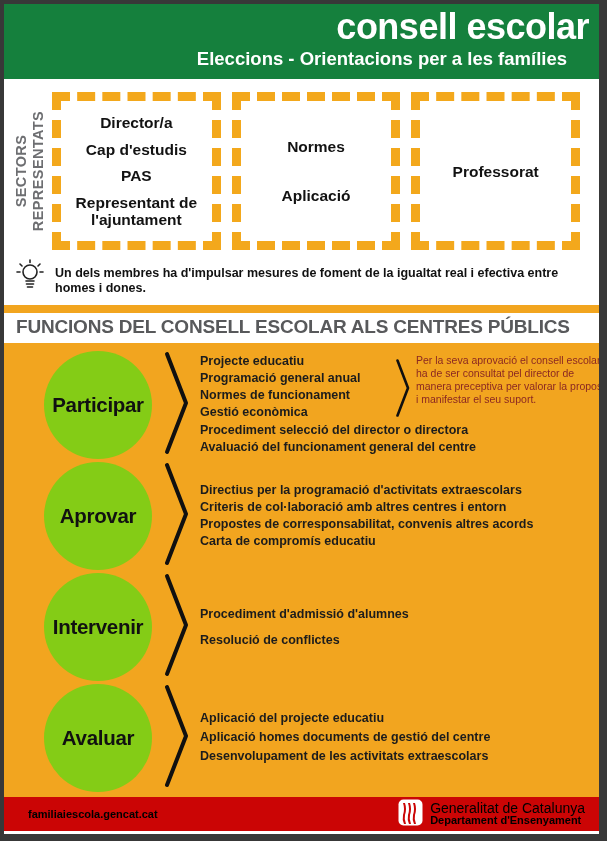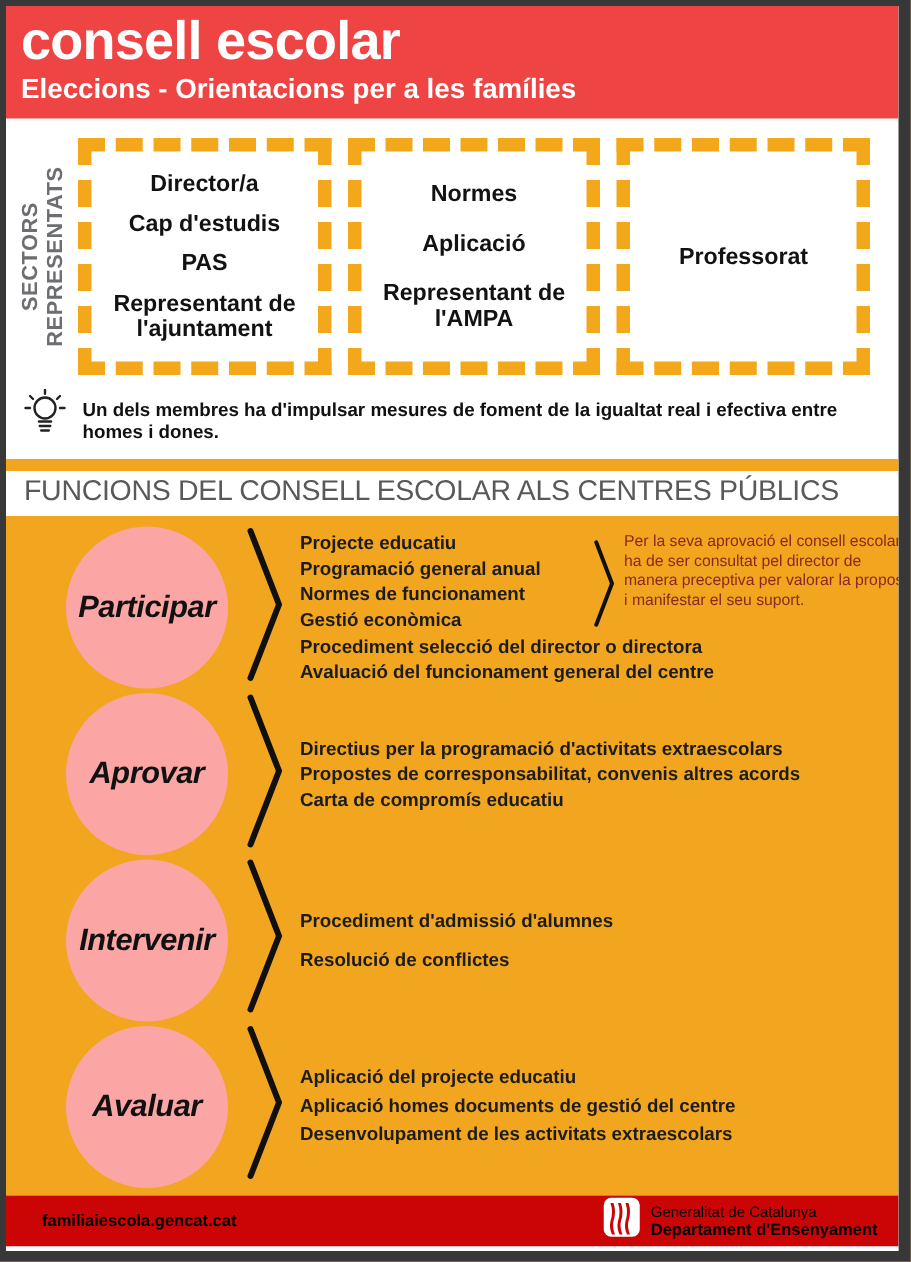--- a/index.html
+++ b/index.html
@@ -3,60 +3,60 @@
 <meta charset="utf-8">
 <style>
   html,body{margin:0;padding:0;background:#202020;}
   .poster{
     width:607px;height:841px;box-sizing:border-box;
     border:solid #383838;border-width:4px 8px 7px 4px;
     background:#fff;display:flex;flex-direction:column;
     font-family:"Liberation Sans",sans-serif;overflow:hidden;
   }
   
-  .header{background:#ef4444;color:#fff;text-align:left;padding:2px 10px 9px;flex:none;}
+  .header{background:#15803d;color:#fff;text-align:right;padding:2px 10px 9px;flex:none;}
   .header .title{font-size:36px;font-weight:bold;line-height:42px;letter-spacing:-0.5px;}
   .header .subtitle{font-size:18.5px;font-weight:bold;line-height:22px;padding-right:22px;}
   
   .sectors{display:flex;align-items:flex-start;padding:13px 8px 0 2px;flex:none;}
   .vlabel-wrap{width:46px;height:158px;position:relative;flex:none;}
   .vlabel{position:absolute;left:50%;top:50%;width:170px;
     transform:translate(-50%,-50%) rotate(-90deg);
     text-align:center;color:#6D6E71;font-weight:bold;font-size:14.5px;
     line-height:16.5px;letter-spacing:0.4px;}
   .sbox{flex:1;height:158px;box-sizing:border-box;margin-right:11px;
     border:9px dashed #F3A81C;
     display:flex;flex-direction:column;justify-content:space-evenly;align-items:center;
     text-align:center;font-weight:bold;font-size:15.5px;color:#121212;
     padding:4px 6px;line-height:17px;}
   .sbox .sitem{max-width:132px;}
   
   .note-row{display:flex;align-items:center;padding:9px 14px 6px 10px;gap:9px;flex:none;}
   .note-text{font-weight:bold;font-size:12.5px;line-height:15px;color:#111;max-width:538px;padding-top:3px;}
   .ybar{height:8px;background:#F2A51F;flex:none;}
   
-  .band{padding:3px 12px 5px;font-weight:normal;font-size:19px;color:#58595B;letter-spacing:-0.2px;flex:none;background:#fff;}
+  .band{padding:3px 12px 5px;font-weight:bold;font-size:19px;color:#58595B;letter-spacing:-0.2px;flex:none;background:#fff;}
   
   .main{background:#F2A51F;flex:1;display:flex;flex-direction:column;padding:6px 0 4px;}
   .frow{flex:1;display:flex;align-items:center;padding-left:40px;}
-  .circle{width:108px;height:108px;border-radius:50%;background:#fca5a5;flex:none;
+  .circle{width:108px;height:108px;border-radius:50%;background:#84cc16;flex:none;
     display:flex;align-items:center;justify-content:center;
-    font-weight:bold;font-size:20.5px;letter-spacing:-0.3px;color:#111;font-style:italic;}
+    font-weight:bold;font-size:20.5px;letter-spacing:-0.3px;color:#111;}
   .chev{margin:0 10px 0 12px;flex:none;}
   .content{font-weight:bold;font-size:12.5px;line-height:17px;color:#1c1c1c;max-width:412px;}
   .p-top{display:flex;align-items:flex-start;}
   .p-list{width:196px;flex:none;}
   .p-chev{margin:6px 6px 0 0;flex:none;}
   .p-note{width:205px;font-weight:normal;font-size:10.5px;line-height:13px;color:#8B2822;padding-top:1px;}
   
   .footer{background:#CB0505;height:34px;flex:none;display:flex;align-items:center;
     justify-content:space-between;padding:0 14px 0 24px;color:#000000;}
   .furl{font-size:11px;font-weight:bold;}
   .forg{display:flex;align-items:center;gap:7px;}
-  .orgtext .l1{font-size:10px;line-height:11px;}
+  .orgtext .l1{font-size:14px;line-height:11px;}
   .orgtext .l2{font-size:11px;font-weight:bold;line-height:12px;}
   .bottom-strip{height:3px;background:#fff;flex:none;}
 </style>
 </head>
 <body>
 
 <div class="poster">
 
   <div class="header">
     <div class="title">consell escolar</div>
@@ -72,21 +72,20 @@
     </div>
     <div class="sbox">
       <span class="sitem">Director/a</span>
       <span class="sitem">Cap d'estudis</span>
       <span class="sitem">PAS</span>
       <span class="sitem">Representant de l'ajuntament</span>
     </div>
     <div class="sbox">
       <span class="sitem">Normes</span>
       <span class="sitem">Aplicació</span>
-      <span class="sitem">Representant de l'AMPA</span>
     </div>
     <div class="sbox">
       <span class="sitem">Professorat</span>
     </div>
   </div>
 
   <div class="note-row">
     <span>
       <svg width="32" height="36" viewBox="0 0 32 36">
         <g fill="none" stroke="#222" stroke-width="1.6" stroke-linecap="round">
@@ -140,20 +139,21 @@
 
     <div class="frow">
       <div class="circle">Aprovar</div>
       <span class="chev">
         <svg width="26" height="104" viewBox="0 0 26 104">
             <path d="M3 3 L22 52 L3 101" fill="none" stroke="#101010" stroke-width="4" stroke-linecap="round" stroke-linejoin="round"></path>
           </svg>
       </span>
       <div class="content">
         <div>Directius per la programació d'activitats extraescolars</div>
+        <div>Criteris de col·laboració amb altres centres i entorn</div>
         <div>Propostes de corresponsabilitat, convenis altres acords</div>
         <div>Carta de compromís educatiu</div>
       </div>
     </div>
 
     <div class="frow">
       <div class="circle">Intervenir</div>
       <span class="chev">
         <svg width="26" height="104" viewBox="0 0 26 104">
             <path d="M3 3 L22 52 L3 101" fill="none" stroke="#101010" stroke-width="4" stroke-linecap="round" stroke-linejoin="round"></path>

